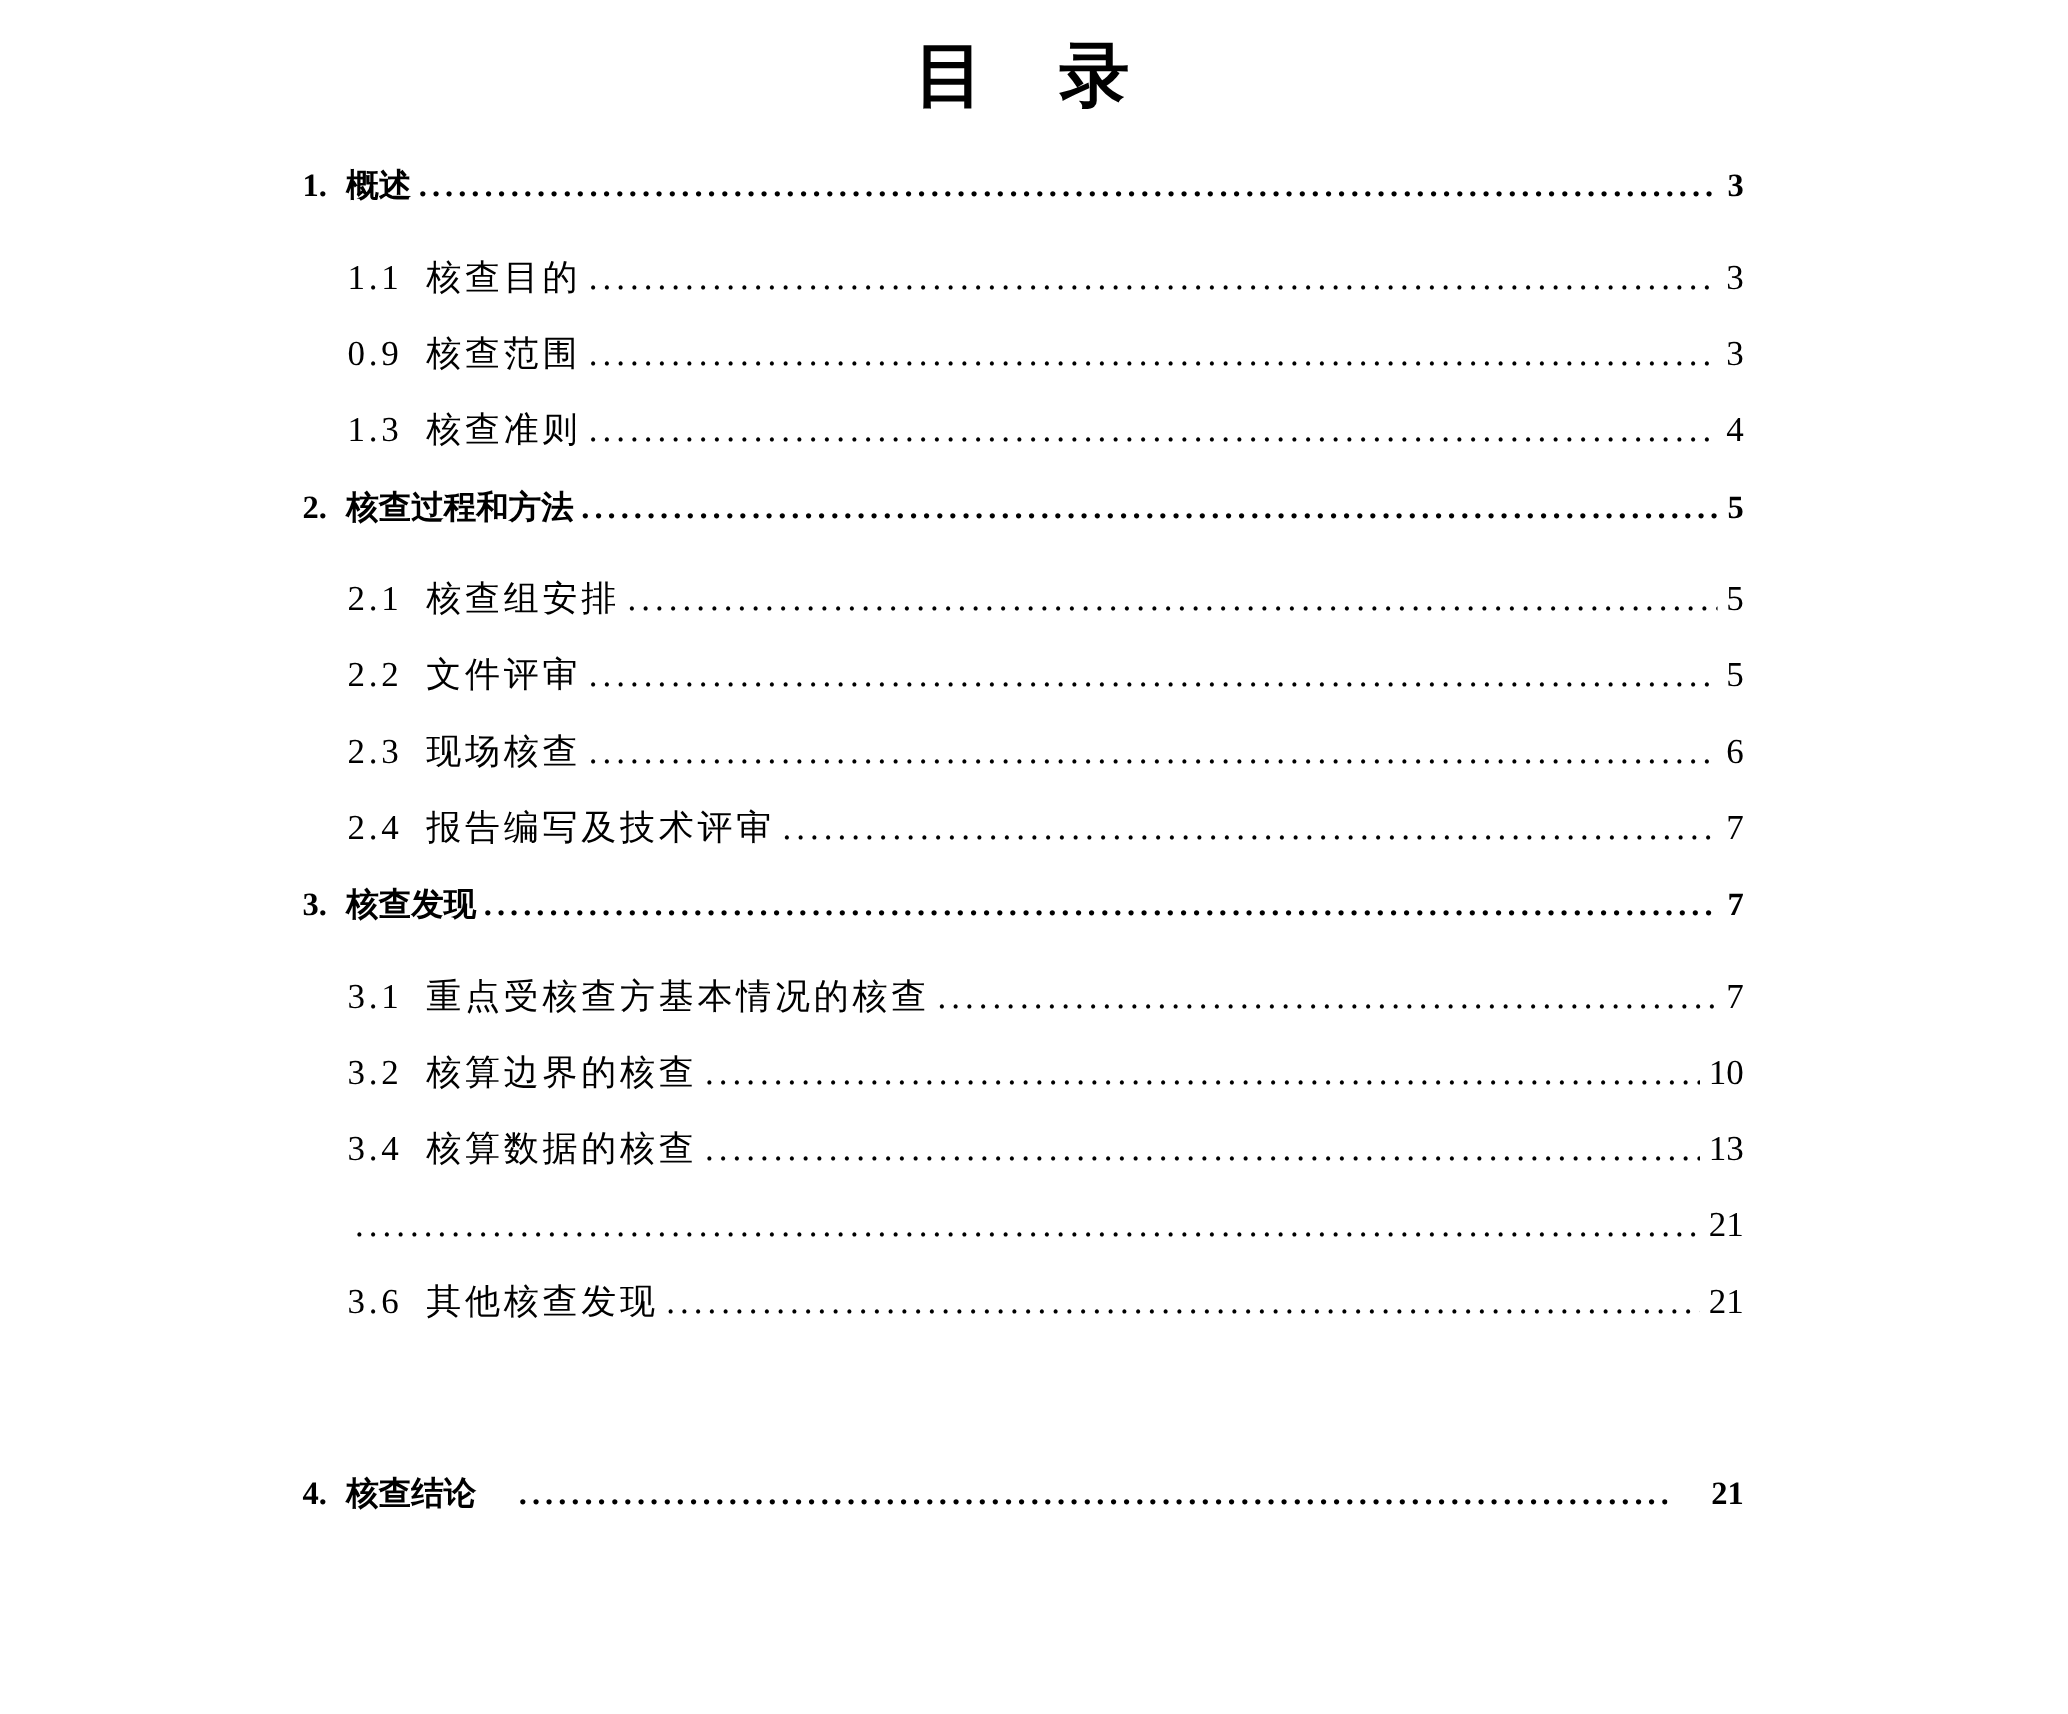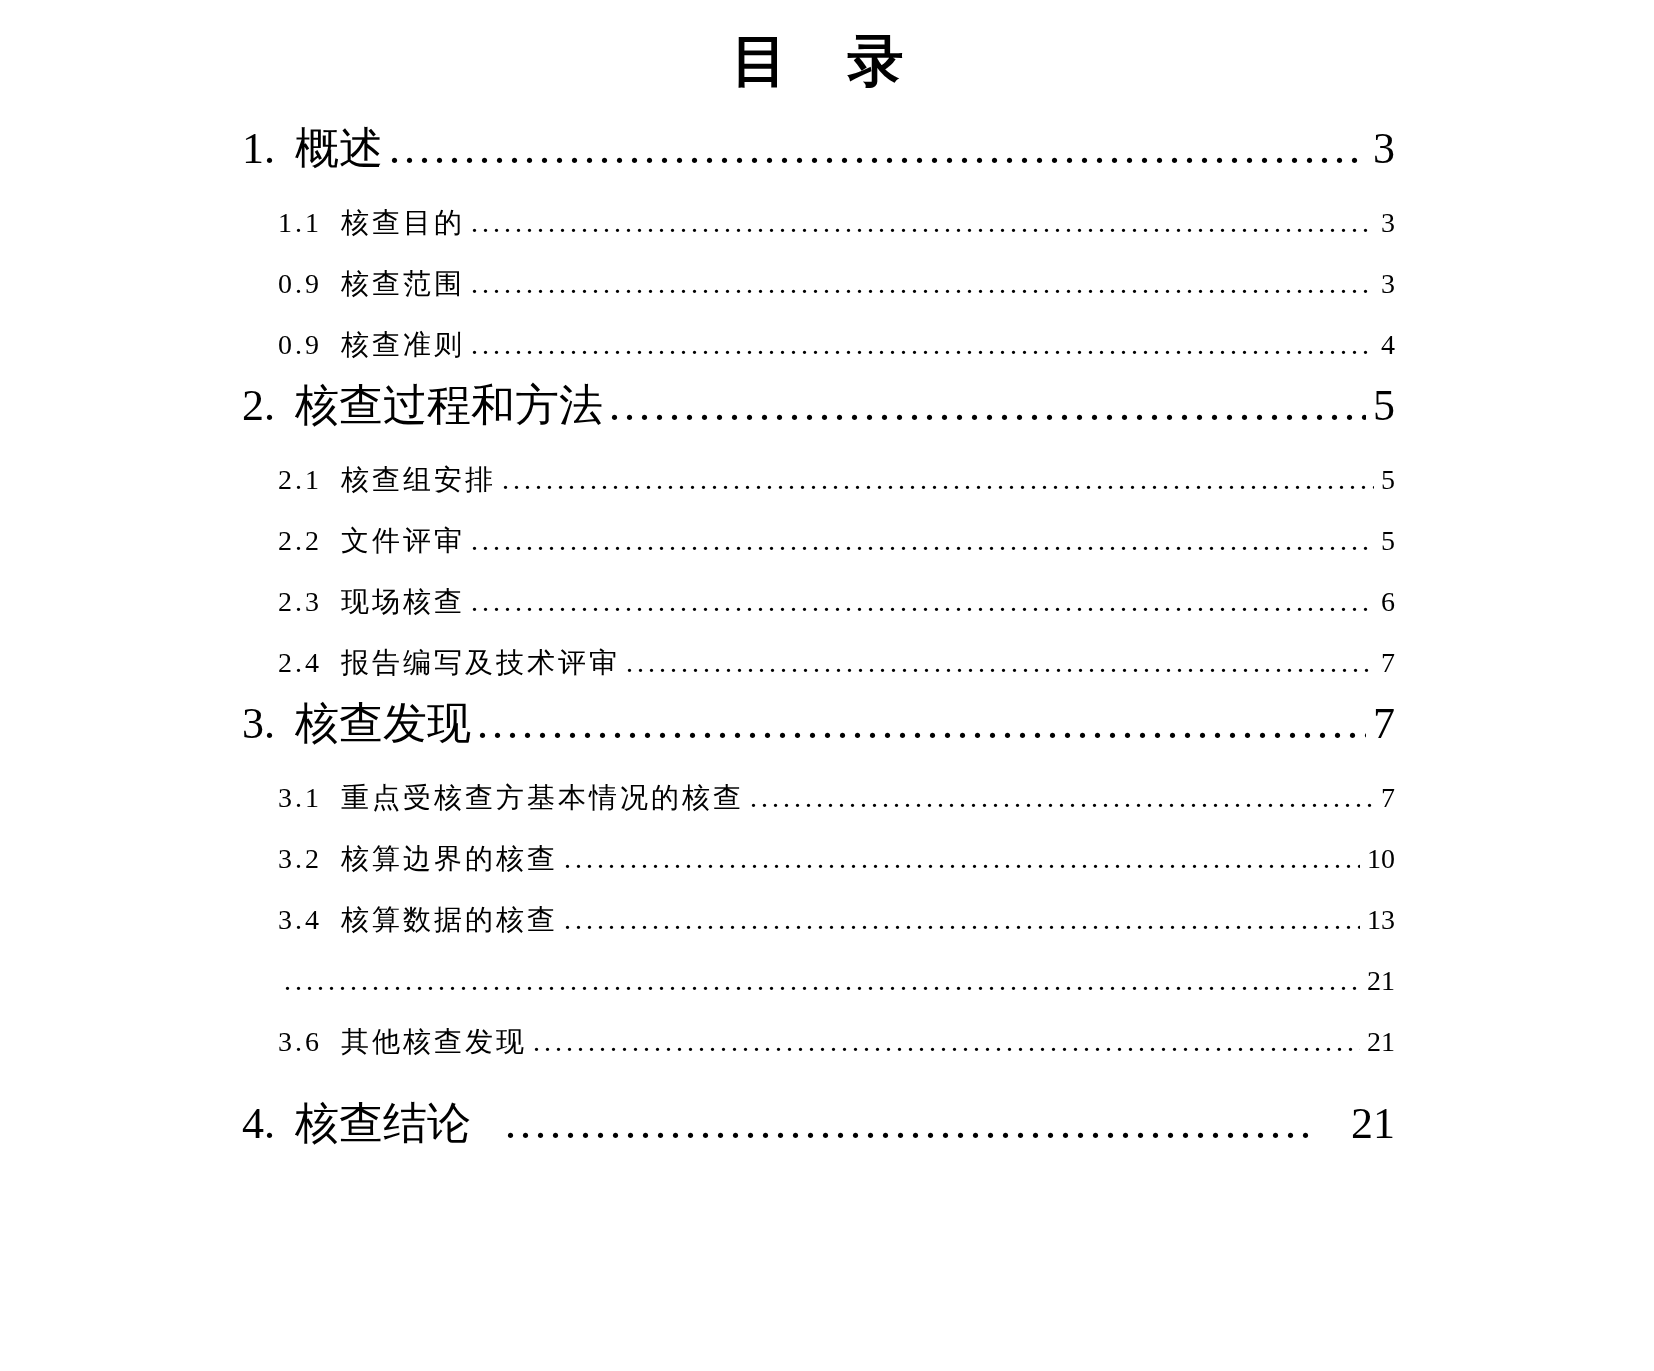--- a/index.html
+++ b/index.html
@@ -37,28 +37,28 @@
     align-items: baseline;
     height: 37px;
     margin-bottom: 24px;
     font-size: 28px;
     line-height: 37px;
     white-space: nowrap;
   }
   .toc-row.lvl1 {
     margin-top: 20px;
     margin-bottom: 37px;
-    font-weight: normal;
-    font-size: 44px;
+    font-weight: bold;
+    font-size: 26px;
   }
   .toc-row.lvl2 {
     padding-left: 36px;
   }
   .toc-row.big-gap {
-    margin-top: 45px;
+    margin-top: 116px;
     gap: 28px;
   }
   .toc-label {
     flex: 0 0 auto;
     word-spacing: 9px;
   }
   .lvl2 .toc-label {
     letter-spacing: 3px;
   }
   .toc-dots {
@@ -98,21 +98,21 @@
       <span class="toc-page">3</span>
     </div>
 
     <div class="toc-row lvl2">
       <span class="toc-label">0.9 核查范围</span>
       <span class="toc-dots"></span>
       <span class="toc-page">3</span>
     </div>
 
     <div class="toc-row lvl2">
-      <span class="toc-label">0.9 核查准则</span>
+      <span class="toc-label">1.3 核查准则</span>
       <span class="toc-dots"></span>
       <span class="toc-page">4</span>
     </div>
 
     <div class="toc-row lvl1">
       <span class="toc-label">2. 核查过程和方法</span>
       <span class="toc-dots"></span>
       <span class="toc-page">5</span>
     </div>
 

